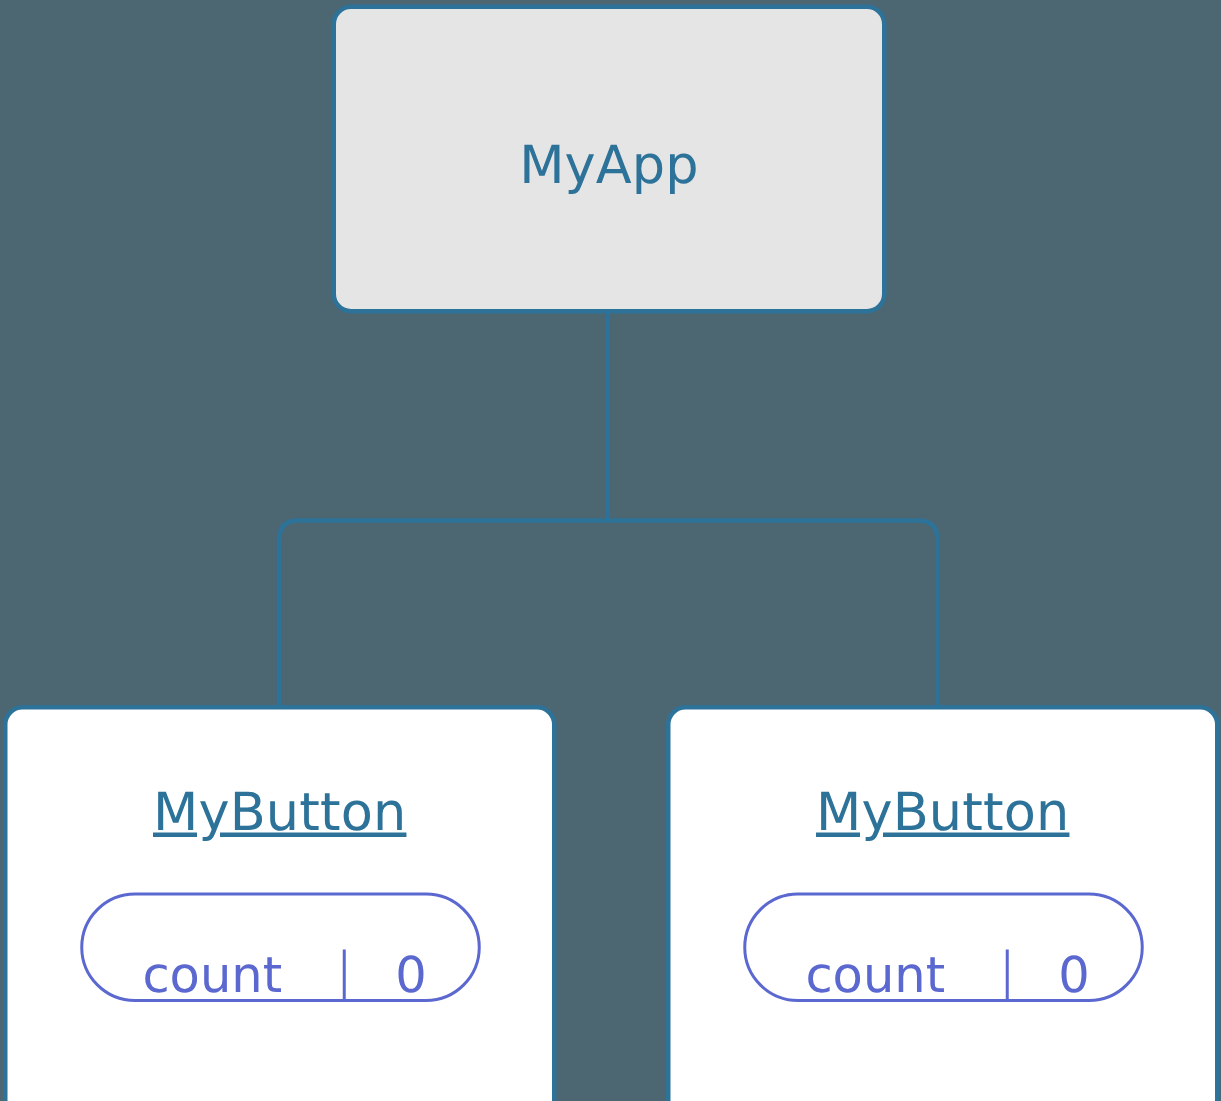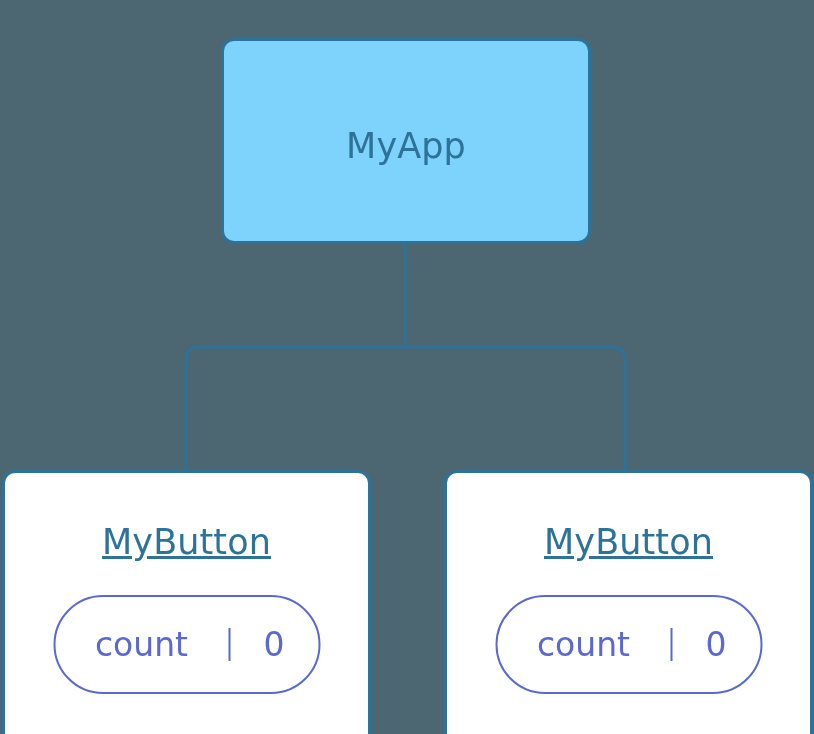--- a/index.html
+++ b/index.html
@@ -69,26 +69,26 @@
   .node-child-right .node-title {
     top: 52px;
     text-decoration: underline;
   }
   .state-pill {
     position: absolute;
     top: 122px;
     left: 50%;
     transform: translateX(-50%);
     width: 267px;
-    height: 99px;
+    height: 73px;
     border: 2px solid #5b68d0;
     border-radius: 999px;
     box-sizing: border-box;
     display: flex;
-    align-items: center;
+    align-items: flex-end;
     background: #ffffff;
     overflow: hidden;
   }
   .pill-key {
     flex: 0 0 175px;
     display: flex;
     align-items: center;
     justify-content: center;
     color: #5b68d0;
     font-size: 33px;
@@ -109,21 +109,21 @@
 </head>
 <body style="background: rgb(76, 102, 114);">
 
 <div id="stage" style="background: rgb(76, 102, 114);">
 
   <svg id="edges" viewBox="0 0 814 734" width="814" height="734">
     <path fill="none" stroke="#2d7299" stroke-width="3" stroke-linecap="butt" d="M405,209 L405,347"></path>
     <path fill="none" stroke="#2d7299" stroke-width="3" stroke-linecap="butt" stroke-linejoin="round" d="M186,470 L186,360 Q186,347 199,347 L612,347 Q625,347 625,360 L625,470"></path>
   </svg>
 
-  <div class="node-card node-root" style="border-color: rgb(45, 114, 153); background: #7dd3fc; margin-top: 35px;">
+  <div class="node-card node-root" style="border-color: rgb(45, 114, 153); background: #e5e5e5;">
     <div class="node-title" style="color: rgb(45, 114, 153);">MyApp</div>
   </div>
 
   <div class="node-card node-child-left" style="border-color: rgb(45, 114, 153); background: rgb(255, 255, 255);">
     <div class="node-title" style="color: rgb(45, 114, 153);">MyButton</div>
     <div class="state-pill" style="border-color: rgb(91, 104, 208);">
       <div class="pill-key" style="color: rgb(91, 104, 208); border-right-color: rgb(91, 104, 208);">count</div>
       <div class="pill-value" style="color: rgb(91, 104, 208);">0</div>
     </div>
   </div>

